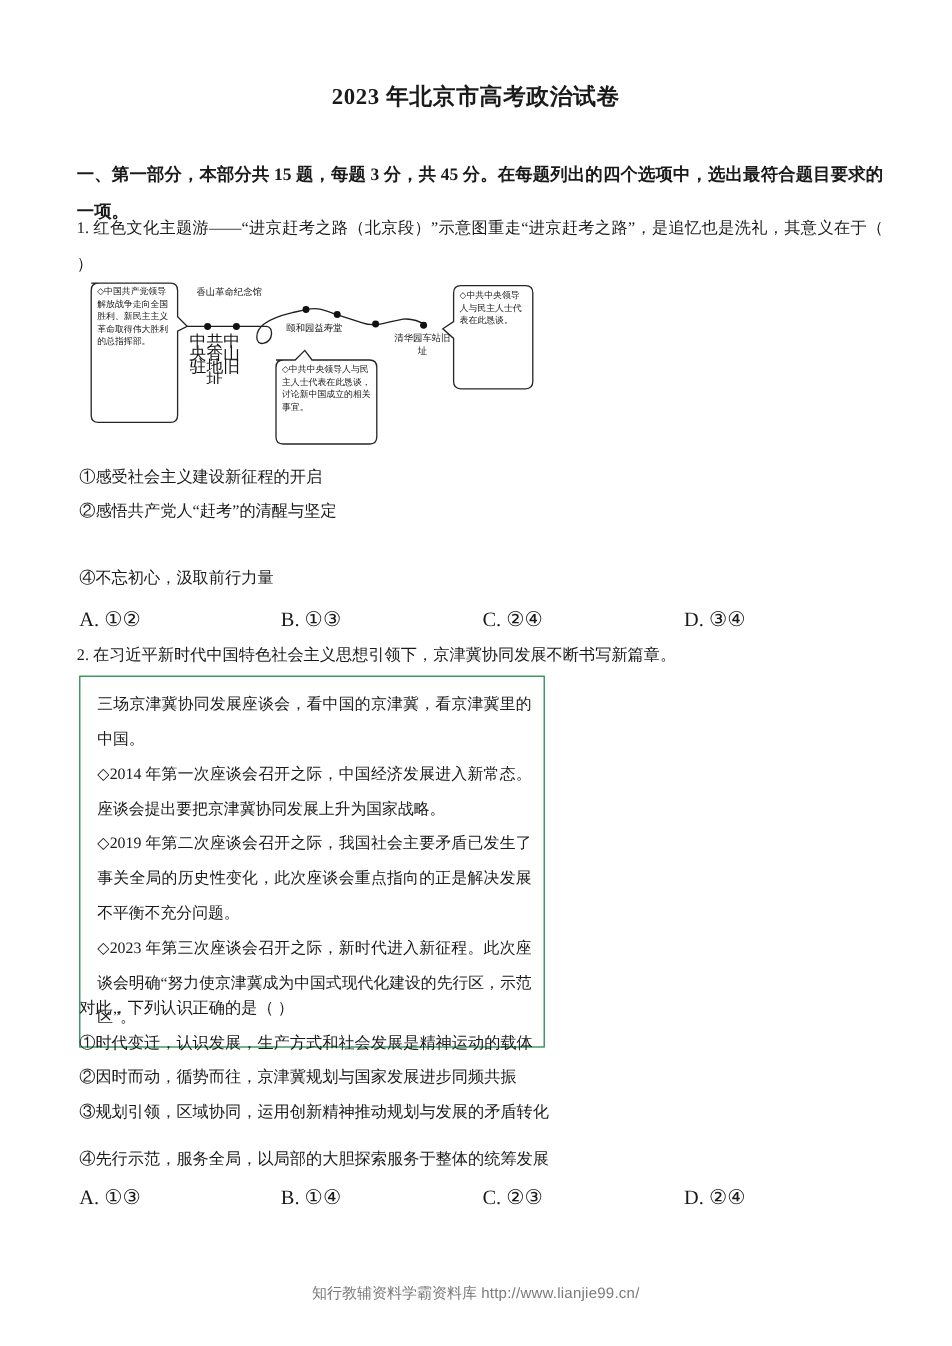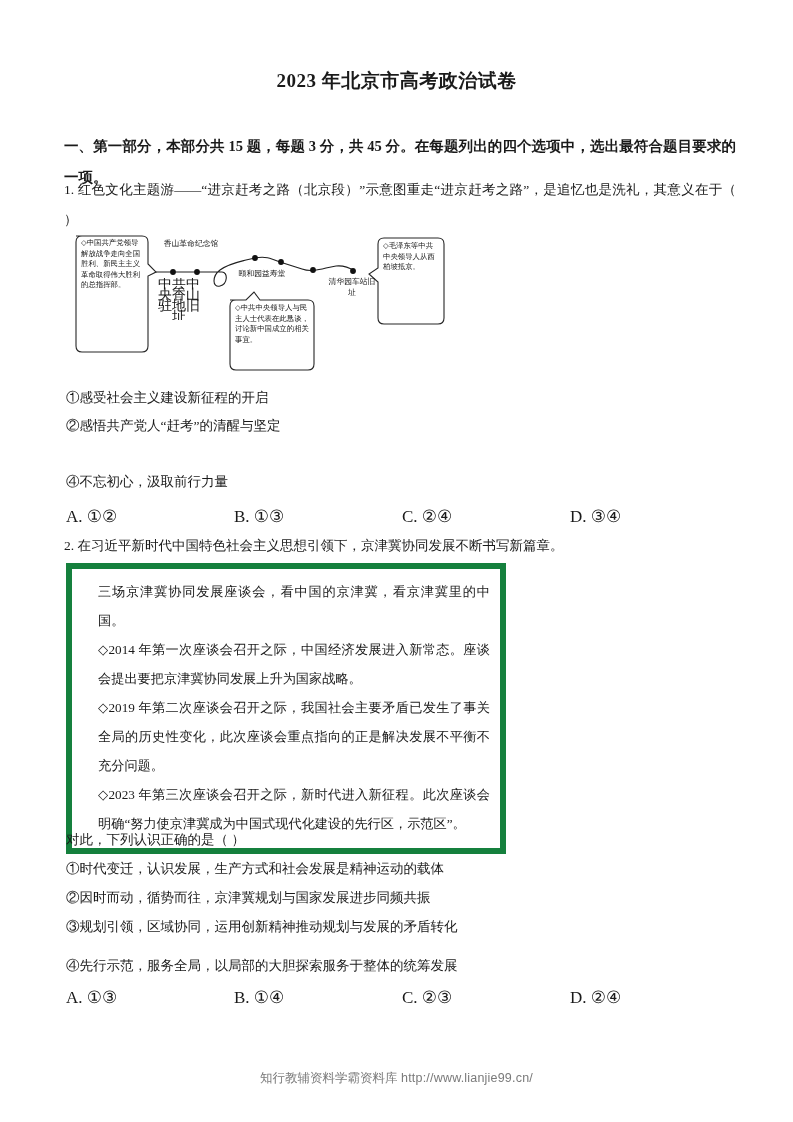--- a/index.html
+++ b/index.html
@@ -79,23 +79,23 @@
   #q1-o1 { top: 384px; }
   #q1-o2 { top: 412px; }
   #q1-o3 { top: 440px; }
   #q1-o4 { top: 468px; }
   #q1-answers { top: 503px; }
   
   .material-box {
     position: absolute;
     left: 66px;
     top: 563px;
-    width: 440px;
-    border: 6px solid #15803d;
-    padding: 8px 10px 10px 26px;
+    width: 388px;
+    border: 1px solid #15803d;
+    padding: 8px 10px 10px 14px;
     box-sizing: border-box;
   }
   .material-box p {
     margin: 0;
     font-size: 13.2px;
     line-height: 29px;
     text-align: justify;
     text-justify: inter-ideograph;
   }
   
@@ -177,21 +177,21 @@
                  Q 160 72 166 72 Z" fill="#ffffff" stroke="#262626" stroke-width="1.1"></path>
         <foreignObject x="163" y="74" width="79" height="67">
           <div xmlns="http://www.w3.org/1999/xhtml" class="callout-text" style="font-size:7.4px;line-height:10.6px;color:#141414;padding:1px 2px;word-break:break-all;">◇中共中央领导人与民主人士代表在此恳谈，讨论新中国成立的相关事宜。</div>
         </foreignObject>
       </g>
 
       <g>
         <path d="M 308 16 Q 308 10 314 10 L 368 10 Q 374 10 374 16 L 374 90
                  Q 374 96 368 96 L 314 96 Q 308 96 308 90 L 308 54 L 299 46 L 308 40 Z" fill="#ffffff" stroke="#262626" stroke-width="1.1"></path>
         <foreignObject x="311" y="12" width="61" height="82">
-          <div xmlns="http://www.w3.org/1999/xhtml" class="callout-text" style="font-size:7.4px;line-height:10.6px;color:#141414;padding:1px 2px;word-break:break-all;">◇毛泽东等中共中央领导人从西柏坡抵京。</div>
+          <div xmlns="http://www.w3.org/1999/xhtml" class="callout-text" style="font-size:7.4px;line-height:10.6px;color:#141414;padding:1px 2px;word-break:break-all;">◇中共中央领导人与民主人士代表在此恳谈。</div>
         </foreignObject>
       </g>
 
       <foreignObject x="90" y="10" width="62" height="28">
         <div xmlns="http://www.w3.org/1999/xhtml" class="node-label" style="font-size:7.8px;line-height:11px;color:#141414;text-align:center;">香山革命纪念馆</div>
       </foreignObject>
 
       <foreignObject x="82" y="50" width="54" height="42">
         <div xmlns="http://www.w3.org/1999/xhtml" class="node-label" style="font-size:14px;line-height:11px;color:#141414;text-align:center;word-break:break-all;">中共中央香山驻地旧址</div>
       </foreignObject>

